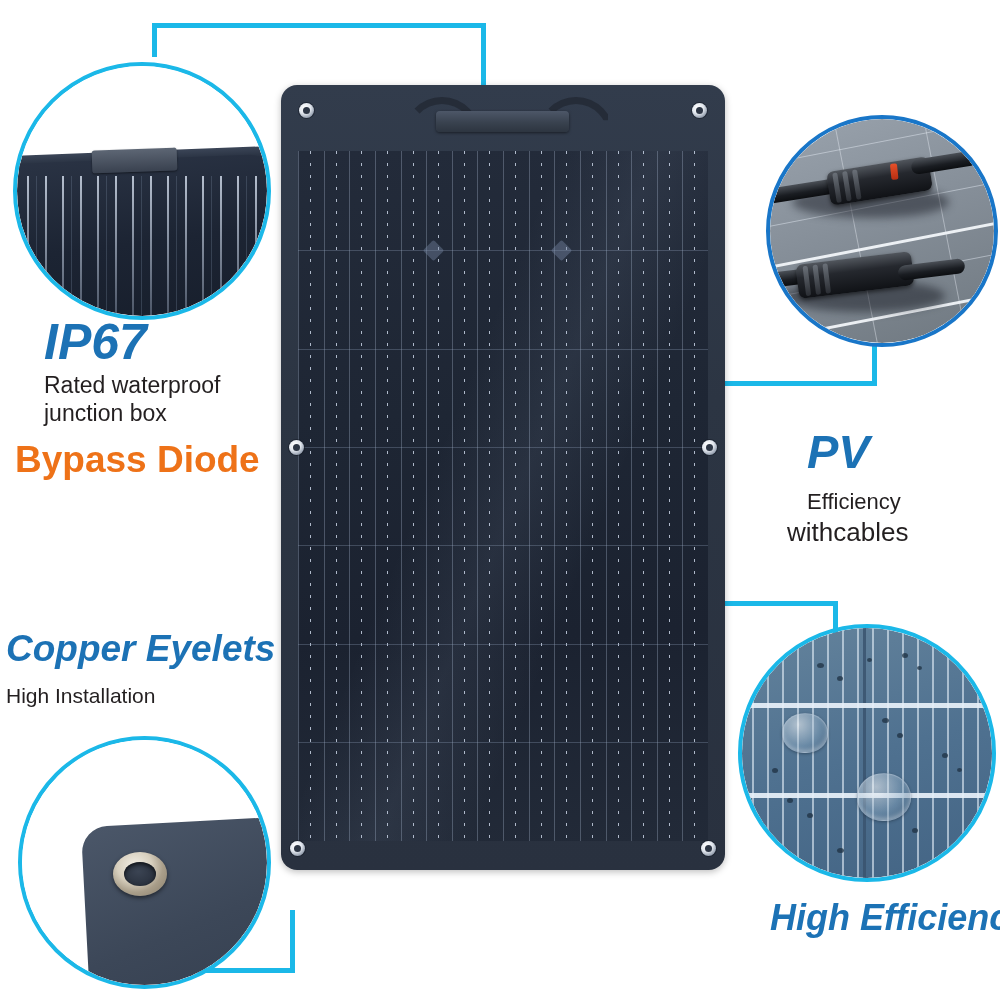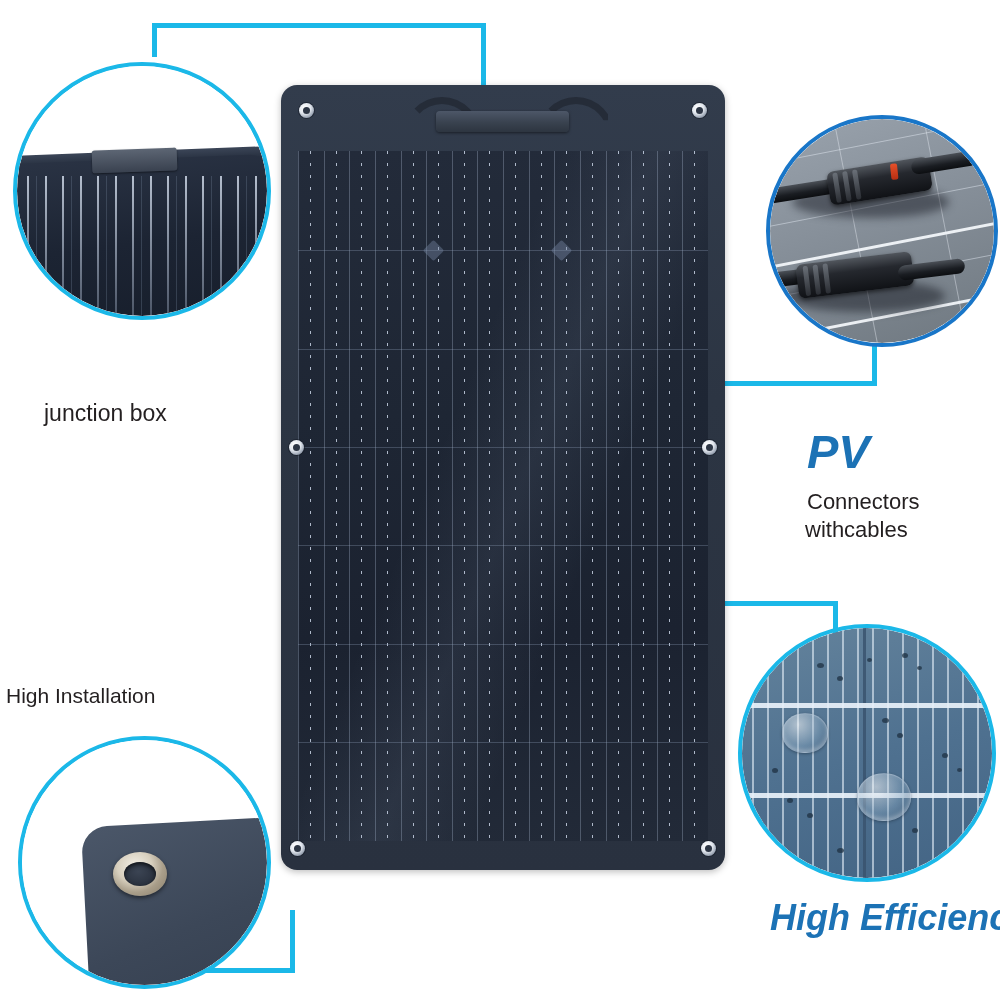--- a/index.html
+++ b/index.html
@@ -285,21 +285,24 @@
           <div class="jb-seam" style="left:35.5%"></div>
           <div class="jb-seam" style="left:49.5%"></div>
           <div class="jb-seam" style="left:63.5%"></div>
           <div class="jb-seam" style="left:77.5%"></div>
           <div class="jb-seam" style="left:91.5%"></div>
         </div>
       </div>
     </div>
   </div>
 
+  <div class="head" style="left:44px; top:317px; font-size:50px;">IP67</div>
+  <div class="sub" style="left:44px; top:371px; font-size:23px;">Rated waterproof</div>
   <div class="sub" style="left:44px; top:399px; font-size:23px;">junction box</div>
+  <div class="accent" style="left:15px; top:441px; font-size:37px;">Bypass Diode</div>
 
   <div class="callout" style="left:766px; top:115px; width:232px; height:232px; border:4px solid #1976c8;">
     <div class="callout-inner">
       <div class="pv-scene">
         <div class="pv-cellline" style="top:24%"></div>
         <div class="pv-cellline" style="top:56%"></div>
         <div class="pv-cellline" style="top:88%"></div>
         <div class="pv-fine" style="top:10%"></div>
         <div class="pv-fine" style="top:38%"></div>
         <div class="pv-fine" style="top:70%"></div>
@@ -322,22 +325,22 @@
           <div class="pv-ring" style="left:7px;"></div>
           <div class="pv-ring" style="left:17px;"></div>
           <div class="pv-ring" style="left:27px;"></div>
         </div>
         <div class="pv-cable" style="left:57%; top:64%; width:30%; transform:rotate(-7deg);"></div>
       </div>
     </div>
   </div>
 
   <div class="head" style="left:807px; top:428px; font-size:47px;">PV</div>
-  <div class="sub" style="left:807px; top:489px; font-size:22px;">Connectors</div>
-  <div class="sub" style="left:805px; top:517px; font-size:22px;">withcables</div>
+  <div class="sub" style="left:807px; top:489px; font-size:22px;">Efficiency</div>
+  <div class="sub" style="left:787px; top:517px; font-size:26px;">withcables</div>
 
   <div class="callout" style="left:738px; top:624px; width:258px; height:258px; border:4px solid #1bb8e8;">
     <div class="callout-inner">
       <div class="he-scene">
         <div class="he-finger" style="left:4%"></div>
         <div class="he-finger" style="left:10%"></div>
         <div class="he-finger" style="left:16%"></div>
         <div class="he-finger" style="left:22%"></div>
         <div class="he-finger" style="left:28%"></div>
         <div class="he-finger" style="left:34%"></div>
@@ -381,20 +384,21 @@
     <div class="callout-inner">
       <div class="ey-scene">
         <div class="ey-panel"></div>
         <div class="ey-grommet" style="left:91px; top:112px;">
           <div class="ey-hole"></div>
         </div>
       </div>
     </div>
   </div>
 
+  <div class="head" style="left:6px; top:630px; font-size:37px;">Copper Eyelets</div>
   <div class="sub" style="left:6px; top:683px; font-size:21px;">High Installation</div>
 
   <div id="main-panel" style="left:281px; top:85px; width:444px; height:785px;">
 
     <div class="cellfield" style="left:17px; top:66px; width:410px; height:690px;">
 
       <div class="cell-col" style="left:0px;   width:25.6px;"></div>
       <div class="cell-col" style="left:25.6px;  width:25.6px;"></div>
       <div class="cell-col" style="left:51.2px;  width:25.6px;"></div>
       <div class="cell-col" style="left:76.9px;  width:25.6px;"></div>

